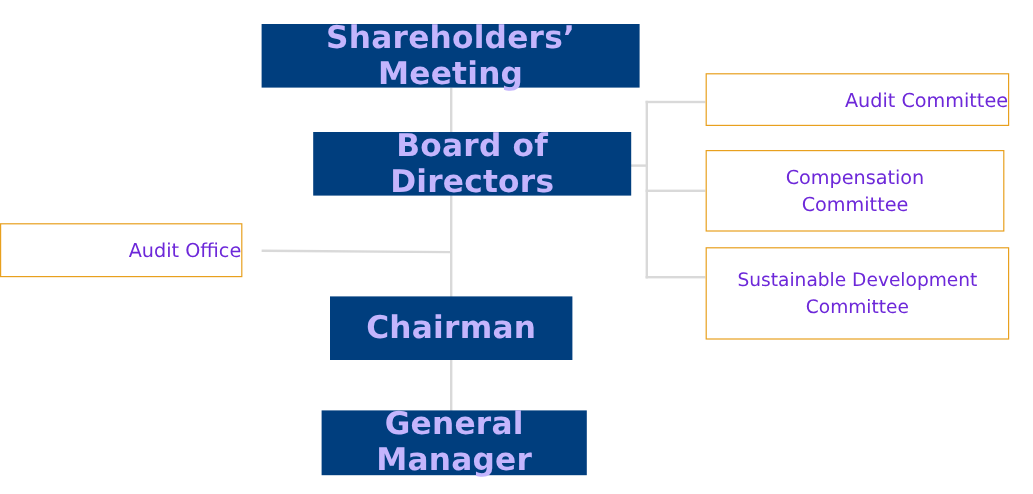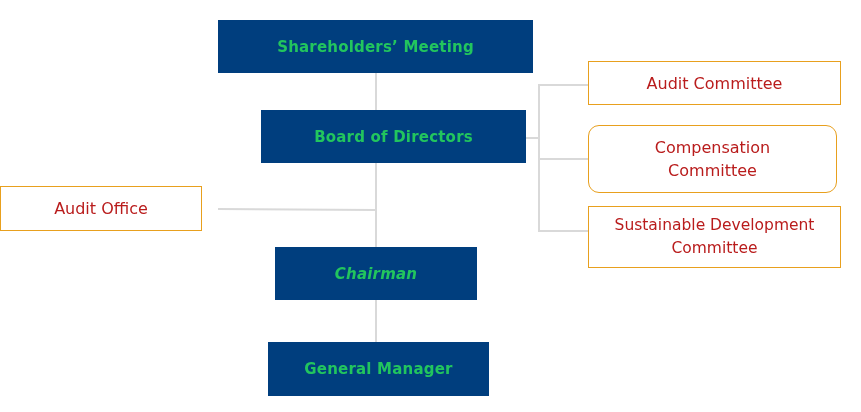--- a/index.html
+++ b/index.html
@@ -1,51 +1,51 @@
 <!DOCTYPE html>
 <html><head>
 <meta charset="utf-8">
 <style>
   html, body { margin:0; padding:0; background:#ffffff; }
   body { width:861px; height:412px; position:relative; overflow:hidden;
          font-family:"DejaVu Sans", "Liberation Sans", sans-serif; }
   .box { position:absolute; box-sizing:border-box; display:flex; align-items:center;
          justify-content:center; text-align:center; }
-  .primary { background:#003e7e; color:#22c55e; font-weight:bold; font-size:15px; letter-spacing:0.2px; }
-  .secondary { background:#ffffff; border:1.5px solid #e8a01e; color:#b91c1c; font-size:16px; line-height:23px; }
+  .primary { background:#003e7e; color:#c4b5fd; font-weight:bold; font-size:26px; letter-spacing:0.2px; }
+  .secondary { background:#ffffff; border:1.5px solid #e8a01e; color:#6d28d9; font-size:16px; line-height:23px;justify-content:flex-end; }
   .line { position:absolute; background:#d9d9d9; }
 </style>
 </head>
 <body>
 
 <div class="line" style="left:375px; top:73px; width:2px; height:270px;"></div>
 <div class="line" style="left:218px; top:208px; width:158px; height:2px; transform:rotate(0.4deg); transform-origin:left;"></div>
 <div class="line" style="left:500px; top:137px; width:40px; height:2px;"></div>
 <div class="line" style="left:538px; top:84px; width:2px; height:148px;"></div>
 <div class="line" style="left:538px; top:84px; width:50px; height:2px;"></div>
 <div class="line" style="left:538px; top:158px; width:50px; height:2px;"></div>
 <div class="line" style="left:538px; top:230px; width:50px; height:2px;"></div>
 
 <div class="box primary" style="left:218px; top:20px; width:315px; height:53px;">
   <span>Shareholders’ Meeting</span>
 </div>
 <div class="box primary" style="left:261px; top:110px; width:265px; height:53px;">
   <span>Board of Directors</span>
 </div>
-<div class="box primary" style="left:275px; top:247px; width:202px; height:53px;font-style:italic;">
+<div class="box primary" style="left:275px; top:247px; width:202px; height:53px;">
   <span>Chairman</span>
 </div>
 <div class="box primary" style="left:268px; top:342px; width:221px; height:54px;">
   <span>General Manager</span>
 </div>
 
 <div class="box secondary" style="left:0; top:186px; width:202px; height:45px;">
   <span>Audit Office</span>
 </div>
 <div class="box secondary" style="left:588px; top:61px; width:253px; height:44px;">
   <span>Audit Committee</span>
 </div>
-<div class="box secondary" style="left:588px; top:125px; width:249px; height:68px; padding:0 50px;border-radius:11px;">
+<div class="box secondary" style="left:588px; top:125px; width:249px; height:68px; padding:0 50px;">
   <span>Compensation Committee</span>
 </div>
-<div class="box secondary" style="left:588px; top:206px; width:253px; height:62px; padding:4px 4px;">
+<div class="box secondary" style="left:588px; top:206px; width:253px; height:77px; padding:4px 4px;">
   <span style="font-size:15.5px;">Sustainable Development Committee</span>
 </div>
 
 </body></html>

